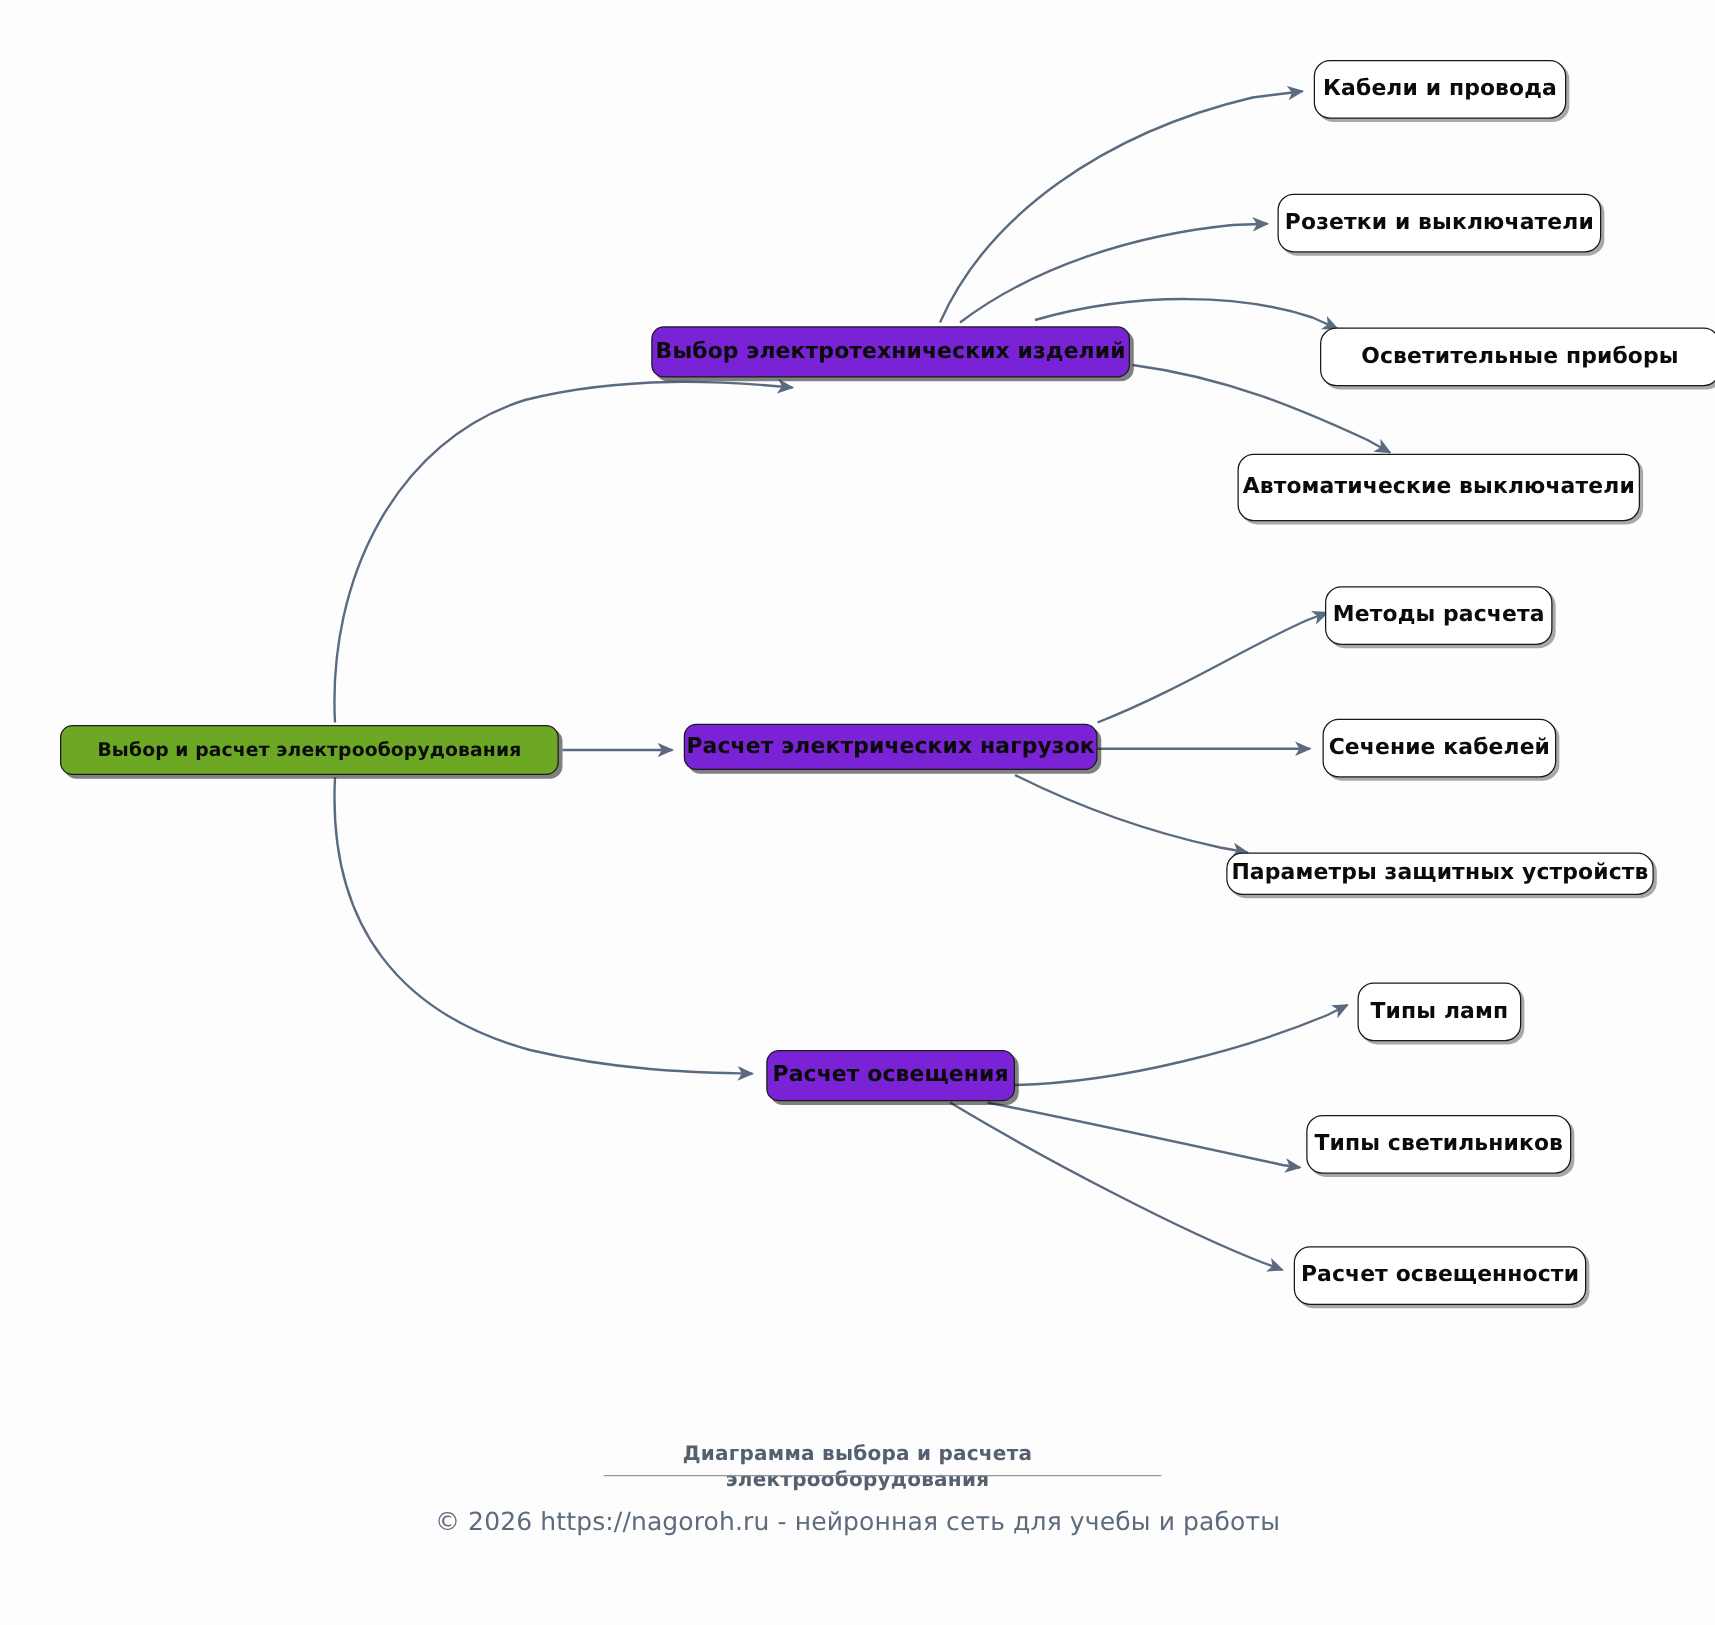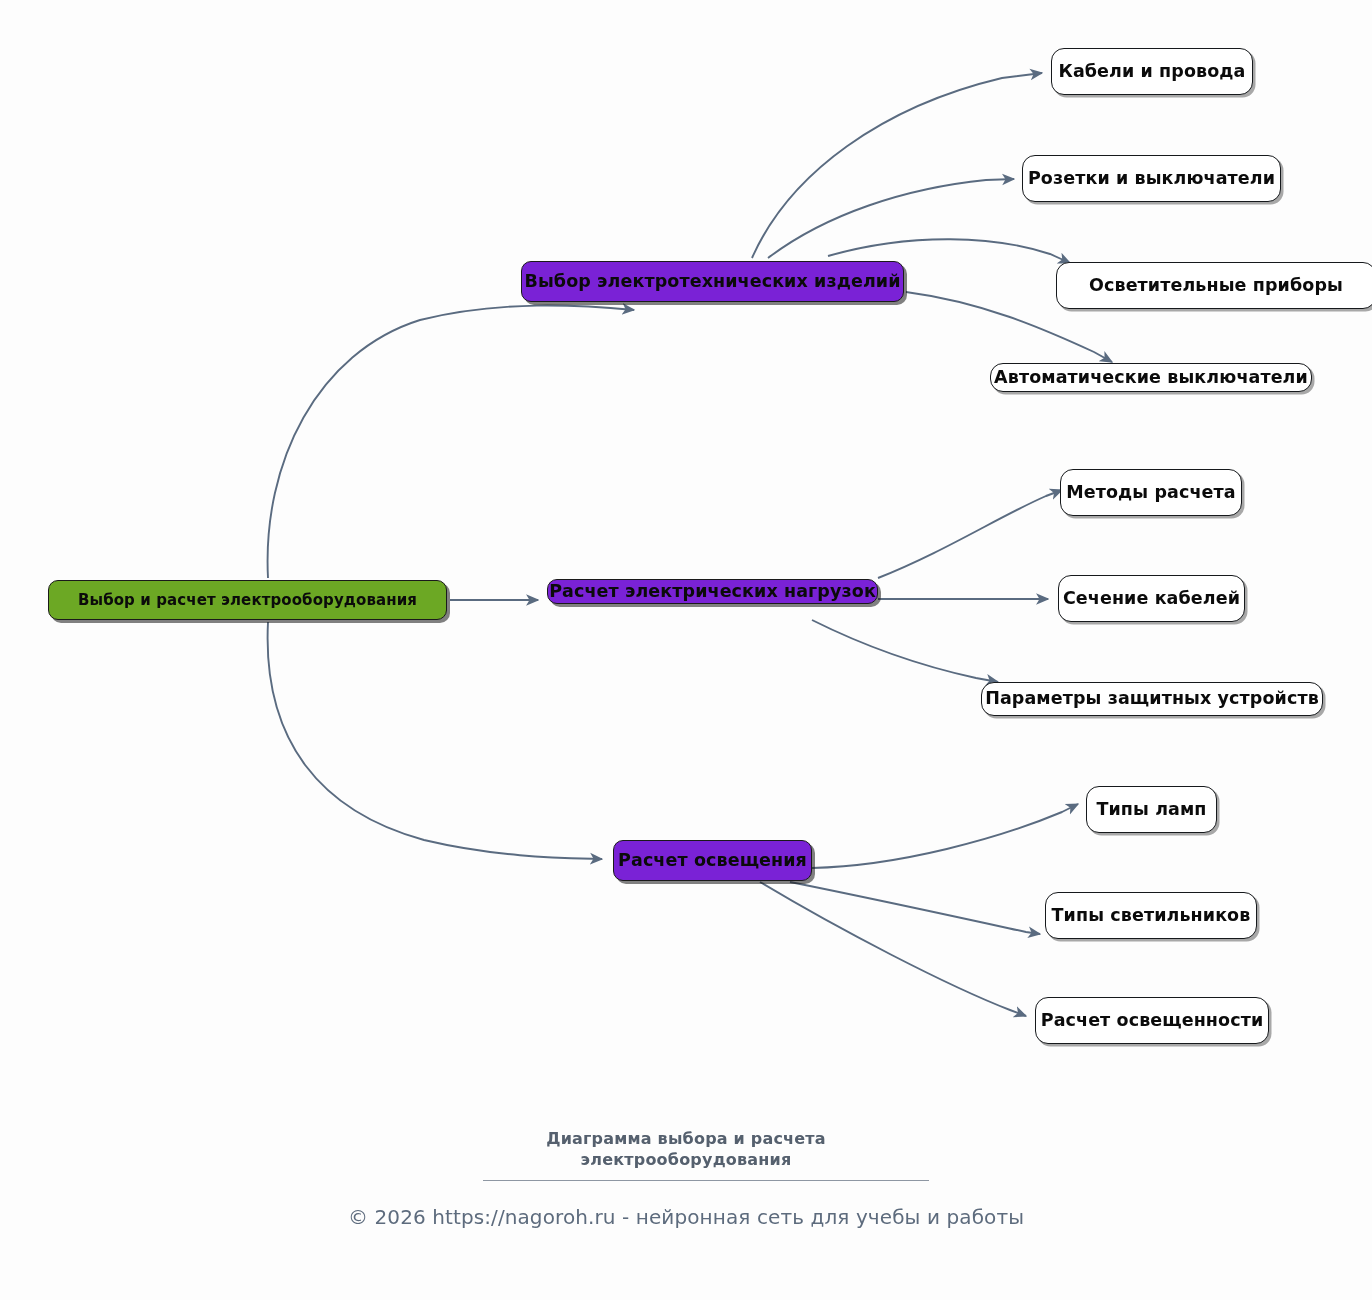--- a/index.html
+++ b/index.html
@@ -67,20 +67,21 @@
   .footer-title {
     position: absolute;
     left: 0;
     width: 1372px;
     text-align: center;
     font-size: 16px;
     font-weight: bold;
     color: #55606e;
     line-height: 1.35;
     letter-spacing: 0.2px;
+    margin-top: 24px;
   }
   .footer-rule {
     position: absolute;
     height: 0;
     border-top: 1.6px solid #8e97a3;
   }
   .footer-credit {
     position: absolute;
     left: 0;
     width: 1372px;
@@ -130,25 +131,25 @@
   </div>
   <div class="node leaf" style="left:1051px; top:48px; width:202px; height:47px;">
     <span class="node-label">Кабели и провода</span>
   </div>
   <div class="node leaf" style="left:1022px; top:155px; width:259px; height:47px;">
     <span class="node-label">Розетки и выключатели</span>
   </div>
   <div class="node leaf" style="left:1056px; top:262px; width:320px; height:47px;">
     <span class="node-label">Осветительные приборы</span>
   </div>
-  <div class="node leaf" style="left:990px; top:363px; width:322px; height:29px;">
+  <div class="node leaf" style="left:990px; top:363px; width:322px; height:54px;">
     <span class="node-label">Автоматические выключатели</span>
   </div>
 
-  <div class="node branch" style="left:547px; top:579px; width:331px; height:25px;">
+  <div class="node branch" style="left:547px; top:579px; width:331px; height:37px;">
     <span class="node-label">Расчет электрических нагрузок</span>
   </div>
   <div class="node leaf" style="left:1060px; top:469px; width:182px; height:47px;">
     <span class="node-label">Методы расчета</span>
   </div>
   <div class="node leaf" style="left:1058px; top:575px; width:187px; height:47px;">
     <span class="node-label">Сечение кабелей</span>
   </div>
   <div class="node leaf" style="left:981px; top:682px; width:342px; height:34px;">
     <span class="node-label">Параметры защитных устройств</span>

